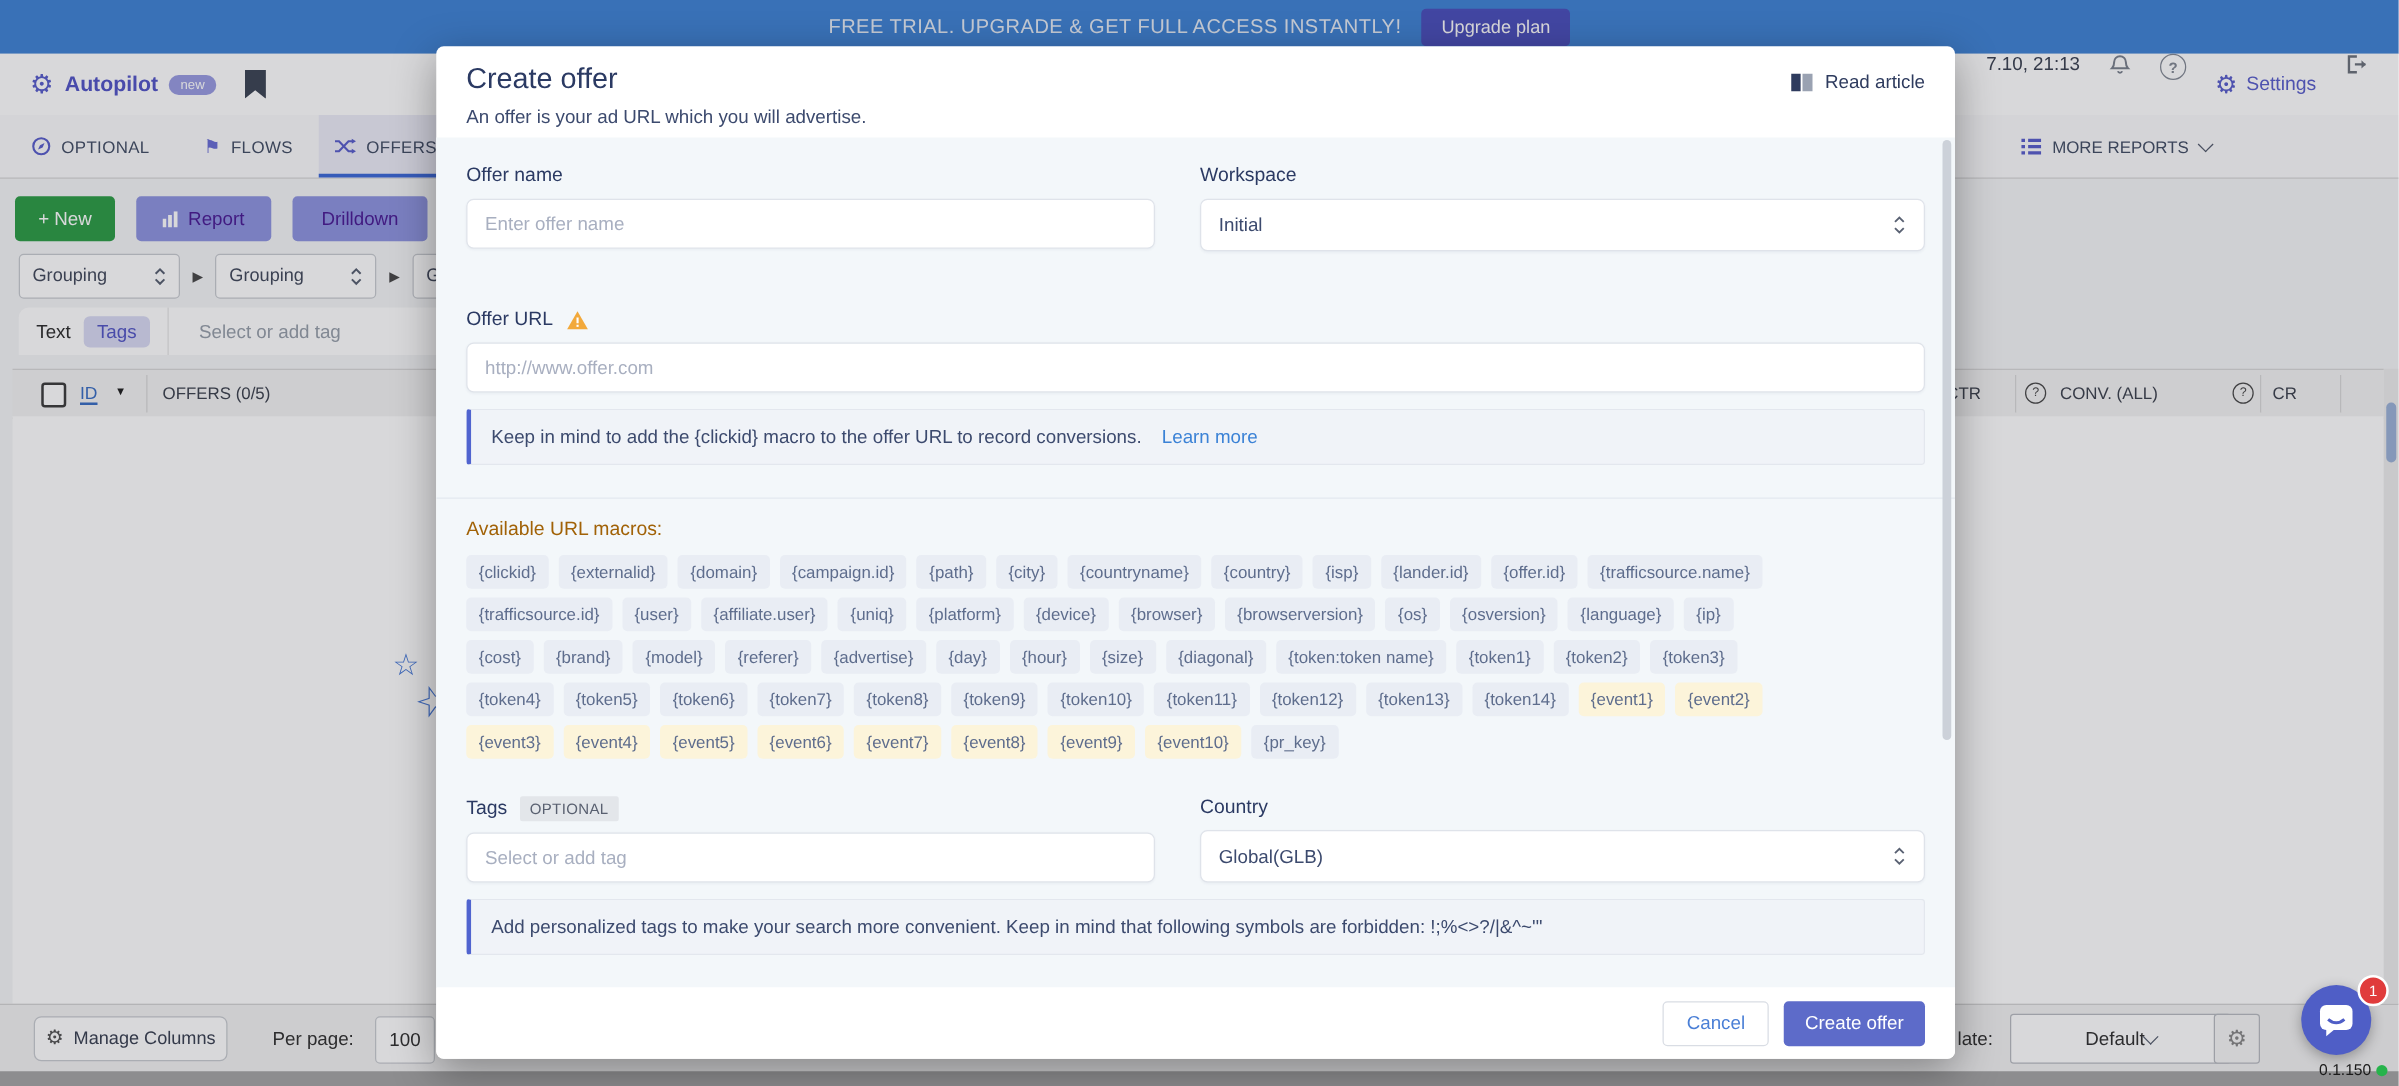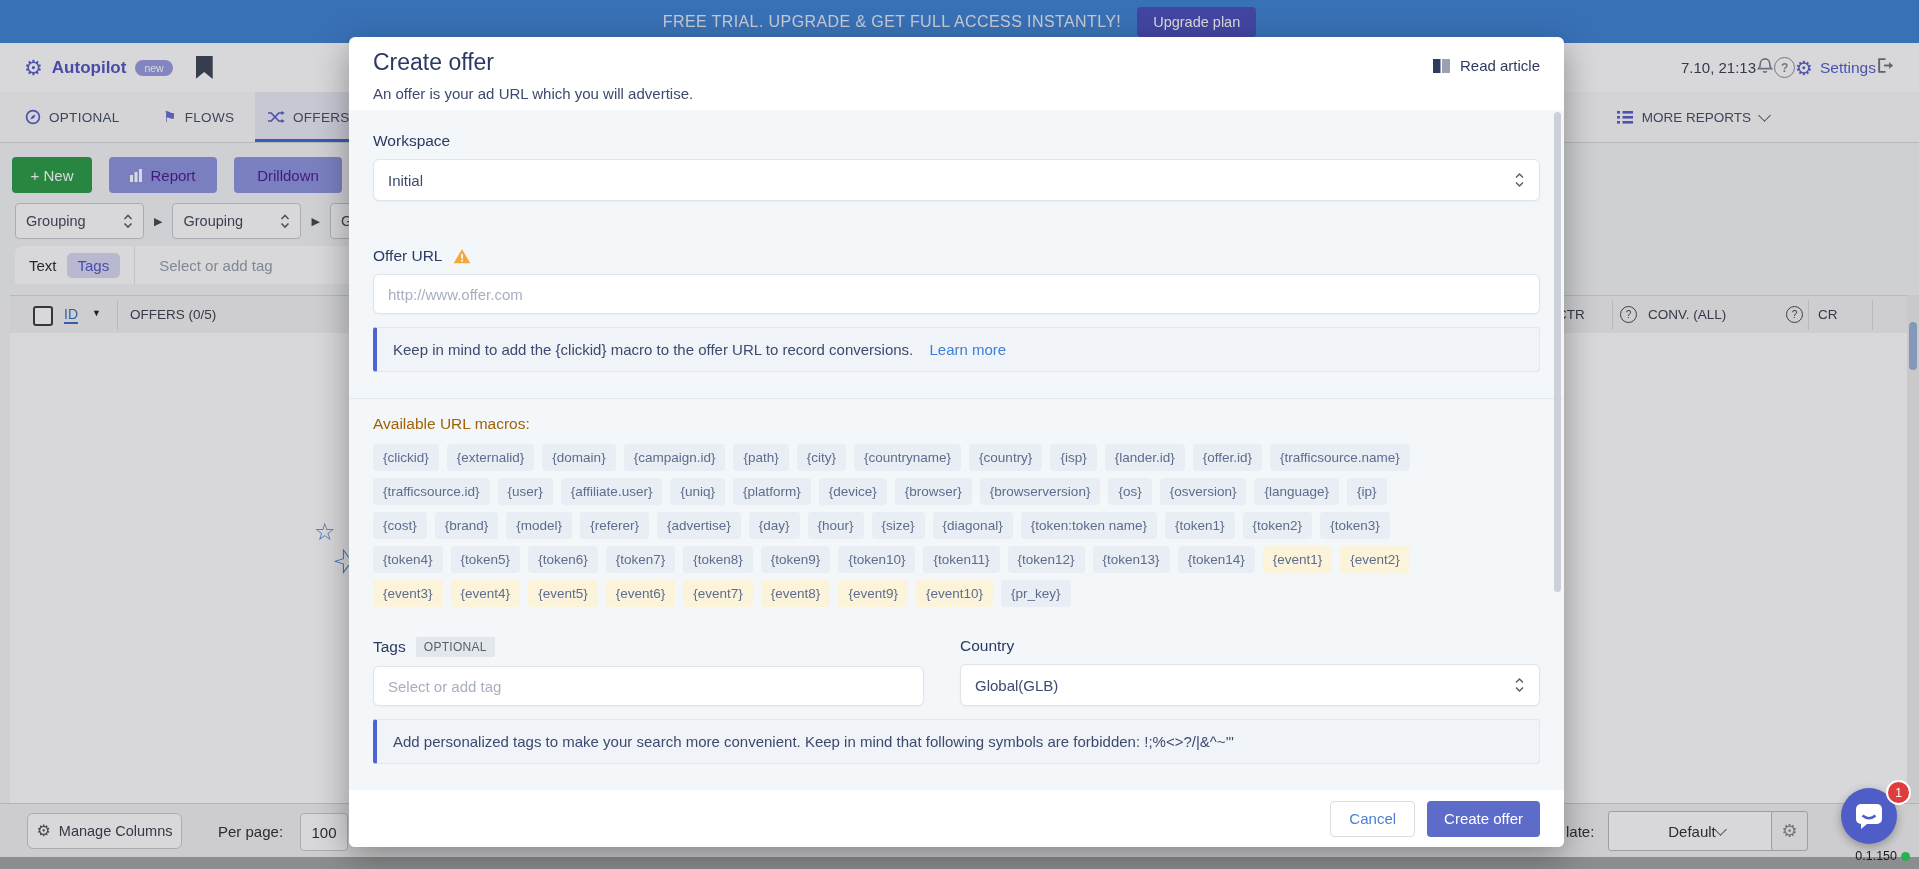--- a/index.html
+++ b/index.html
@@ -13,21 +13,21 @@
   .banner-text{color:#e8eef7;font-size:16px;letter-spacing:.4px;}
   .upgrade-btn{background:#4d51bd;color:#fff;font-size:14.5px;border:none;border-radius:4px;
                height:30px;padding:0 16px;}
   .app-header{left:0;top:43px;width:1919px;height:49px;background:#ffffff;}
   .brand-wrap{left:24px;top:43px;height:49px;display:flex;align-items:center;gap:9px;}
   .brand-gear{color:#5b60cc;font-size:21px;line-height:1;}
   .brand-name{color:#5558c8;font-size:17px;font-weight:bold;}
   .new-badge{background:#9a9de2;color:#fff;font-size:10.5px;border-radius:9px;padding:2px 9px;}
   .bookmark{width:17px;height:23px;background:#3f4756;margin-left:14px;
             clip-path:polygon(0 0,100% 0,100% 100%,50% 70%,0 100%);}
-  .hdr-right{top:43px;right:24px;height:49px;display:flex;align-items:center;}
+  .hdr-right{top:43px;right:24px;height:49px;display:flex;gap:23px;}
   .hdr-date{color:#3d4454;font-size:15px;}
   .help-circle{width:19px;height:19px;border:1.8px solid #858b96;border-radius:50%;
                color:#858b96;font-size:12px;font-weight:bold;display:flex;align-items:center;justify-content:center;}
   .settings-wrap{display:flex;align-items:center;gap:7px;color:#5b60cc;font-size:15.5px;}
   .settings-gear{font-size:20px;line-height:1;}
   .tabs-row{left:0;top:92px;width:1919px;height:50px;background:#fbfbfc;border-bottom:1px solid #d8d8d8;}
   .tab{position:absolute;top:0;height:50px;display:flex;align-items:center;gap:8px;
        color:#455067;font-size:13.5px;letter-spacing:.3px;}
   .tab-campaigns{left:25px;} .tab-flows{left:163px;}
   .tab-offers{left:255px;width:135px;background:#ececf7;padding-left:12px;}
@@ -318,20 +318,24 @@
       <svg width="19" height="16" viewBox="0 0 19 16">
           <path d="M1 1 h7.5 v14 H1z" fill="#2e3b5e"></path>
           <path d="M10 1 h8 v14 h-8z" fill="#9aa2b2"></path>
         </svg>
       <span>Read article</span>
     </div>
   </div>
 
   <div class="m-body">
     <div class="form-row">
+      <div class="col-l">
+        <div class="f-label">Offer name</div>
+        <input class="t-input" placeholder="Enter offer name" style="">
+      </div>
       <div class="col-r">
         <div class="f-label">Workspace</div>
         <div class="sel">
           <span>Initial</span>
           <svg width="11" height="18" viewBox="0 0 11 18">
               <polyline points="2,6.5 5.5,3 9,6.5" fill="none" stroke="#5a6273" stroke-width="1.5"></polyline>
               <polyline points="2,11.5 5.5,15 9,11.5" fill="none" stroke="#5a6273" stroke-width="1.5"></polyline>
             </svg>
         </div>
       </div>

